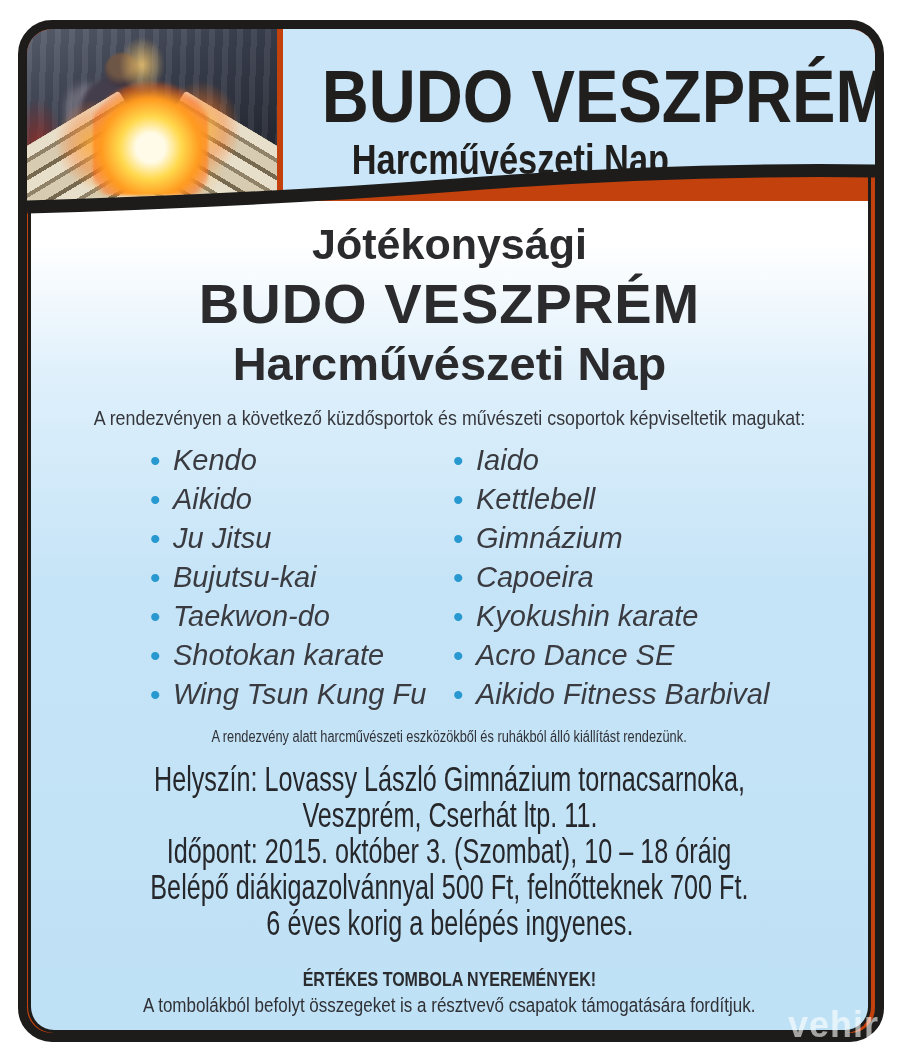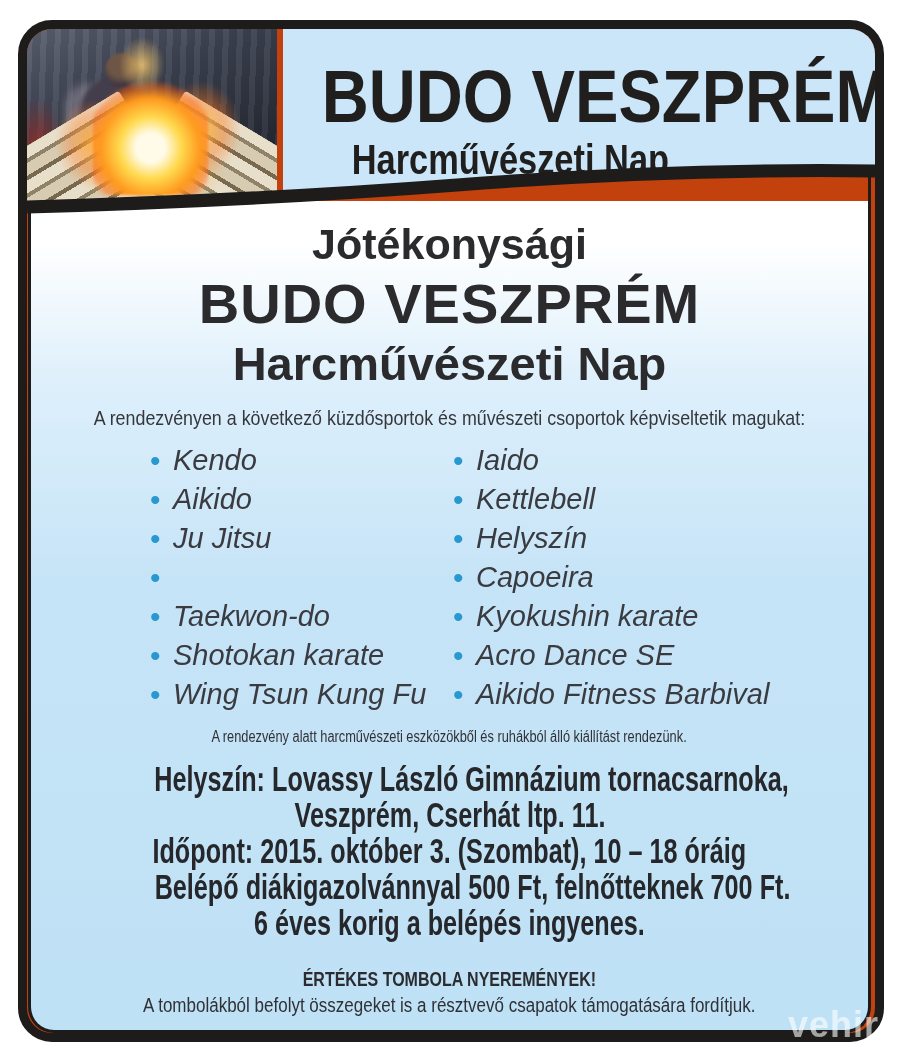--- a/index.html
+++ b/index.html
@@ -70,21 +70,21 @@
   }
   .charity  { margin-top:20px; text-align:center; font-size:43px; line-height:46px; font-weight:bold; color:#2b2b2d; }
   .m-title  { margin-top:8px;  text-align:center; font-size:56px; line-height:58px; font-weight:bold; color:#2b2b2d; letter-spacing:1px; }
   .m-sub    { margin-top:6px;  text-align:center; font-size:47px; line-height:50px; font-weight:bold; color:#2b2b2d; }
   .intro    { margin-top:16px; font-size:21px; line-height:26px; color:#36373c; }
   .cols { margin-top:10px; display:flex; padding-left:119px; }
   .col1 { width:303px; } .col2 { flex:1; }
   .li { height:39px; display:flex; align-items:center; font-size:29px; font-style:italic; color:#3a3b40; }
   .bullet { width:23px; font-style:normal; font-size:30px; color:#2798d0; line-height:1; }
   .exhib { margin-top:10px; text-align:center; font-size:16px; line-height:25px; color:#303136; }
-  .details { margin-top:12px; text-align:center; font-weight:bold; color:#26272b; }
+  .details { margin-top:12px; text-align:center; font-weight:normal; color:#26272b; }
   .dline { font-size:35px; line-height:36px; text-align:center; }
   .raffle-title { margin-top:26px; text-align:center; font-size:20px; line-height:24px; font-weight:bold; color:#2b2c30; }
   .raffle-note  { margin-top:2px; text-align:center; font-size:20px; line-height:24px; color:#303136; }
   .watermark {
     position:absolute; left:788px; top:1004px; z-index:20;
     font-size:36px; font-weight:bold; letter-spacing:1px;
     color:rgba(255,255,255,0.6);
   }
 </style>
 </head>
@@ -139,20 +139,21 @@
         <div class="li">
             <span class="bullet">•</span>
             <span>Aikido</span>
           </div>
         <div class="li">
             <span class="bullet">•</span>
             <span>Ju Jitsu</span>
           </div>
         <div class="li">
             <span class="bullet">•</span>
+            <span>Bujutsu-kai</span>
           </div>
         <div class="li">
             <span class="bullet">•</span>
             <span>Taekwon-do</span>
           </div>
         <div class="li">
             <span class="bullet">•</span>
             <span>Shotokan karate</span>
           </div>
         <div class="li">
@@ -164,21 +165,21 @@
         <div class="li">
             <span class="bullet">•</span>
             <span>Iaido</span>
           </div>
         <div class="li">
             <span class="bullet">•</span>
             <span>Kettlebell</span>
           </div>
         <div class="li">
             <span class="bullet">•</span>
-            <span>Helyszín</span>
+            <span>Gimnázium</span>
           </div>
         <div class="li">
             <span class="bullet">•</span>
             <span>Capoeira</span>
           </div>
         <div class="li">
             <span class="bullet">•</span>
             <span>Kyokushin karate</span>
           </div>
         <div class="li">

